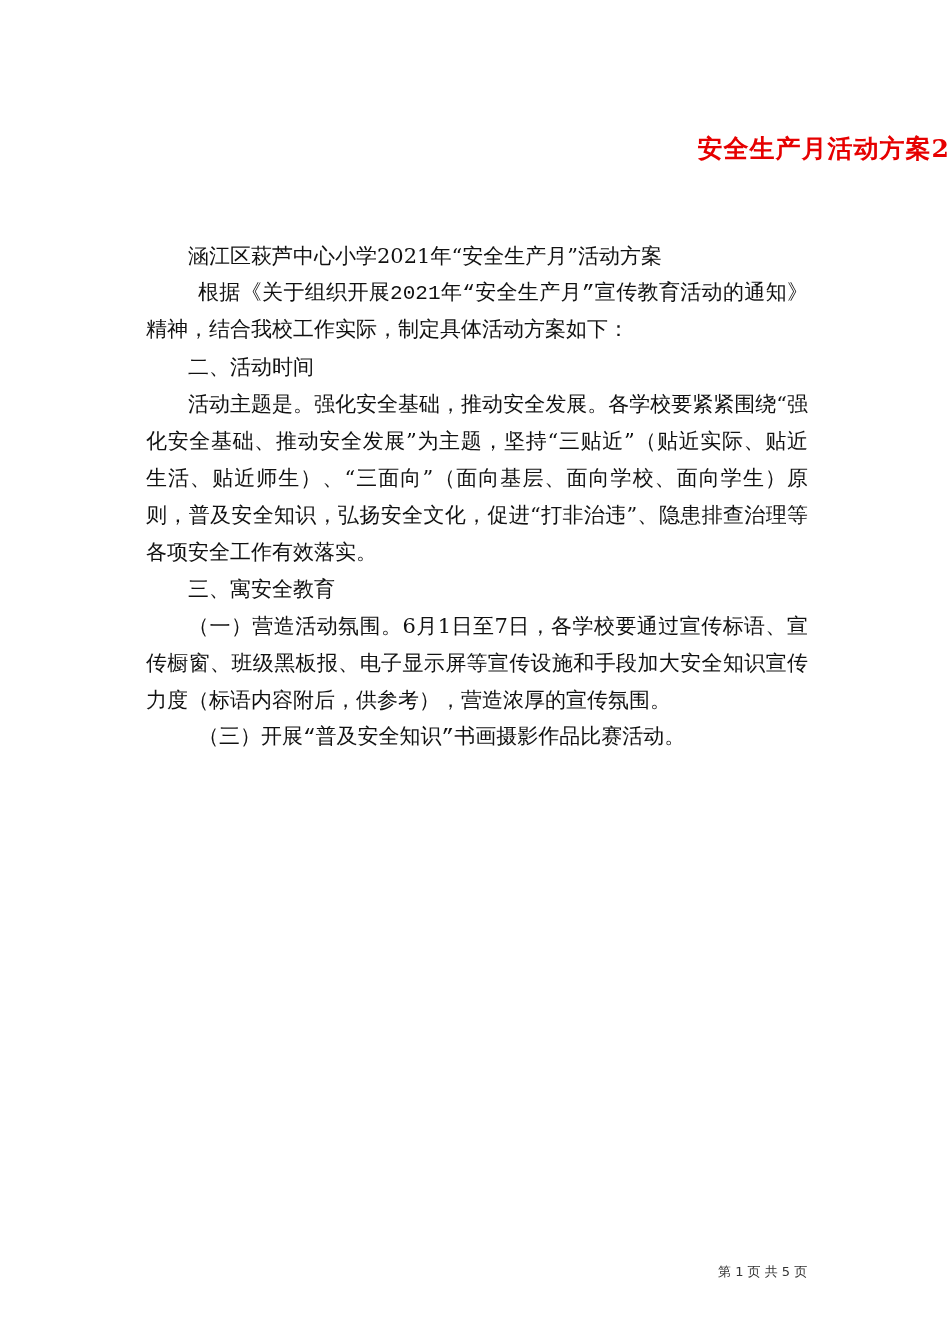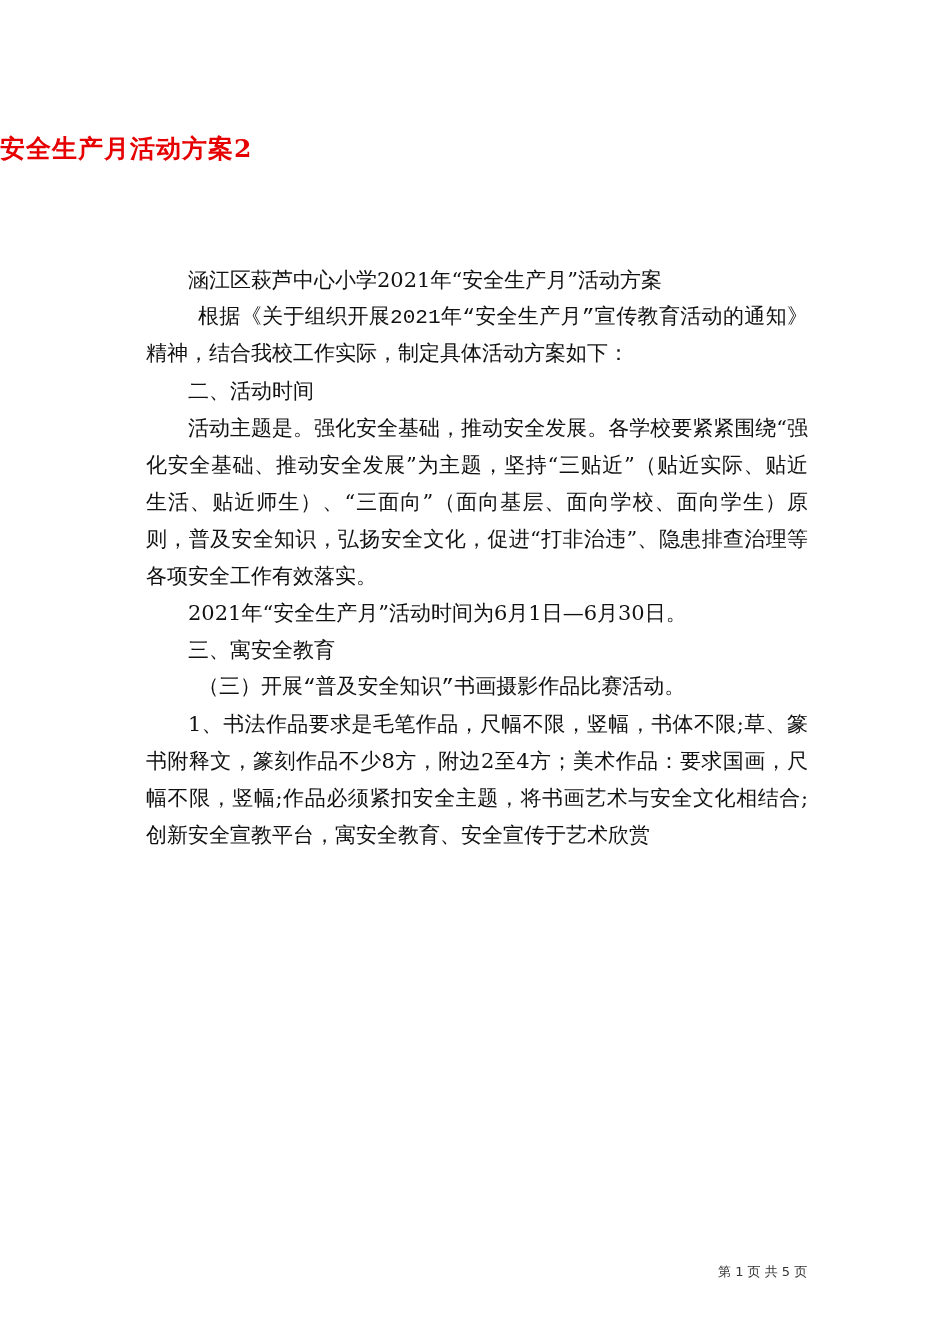--- a/index.html
+++ b/index.html
@@ -1,36 +1,35 @@
 <!DOCTYPE html>
 <html><head>
   <meta charset="utf-8">
   <style>
     html, body { margin: 0; padding: 0; background: #ffffff; }
     body { width: 950px; height: 1344px; position: relative; overflow: hidden;
       font-family: "DejaVu Serif", "Liberation Serif", serif; color: #111; }
-    .title { position: absolute; top: 132px; left: 0; width: 950px; text-align: left;
+    .title { position: absolute; top: 132px; left: 0; width: 950px; text-align: right;
       color: #e60000; font-size: 25px; font-weight: bold; letter-spacing: 1px; }
     .body { position: absolute; top: 238px; left: 146px; width: 662px; font-size: 21px;
-      line-height: 37px; margin-top: 24px; }
+      line-height: 37px; }
     .p { margin: 0; text-align: justify; text-align-last: left; }
     .indent { text-indent: 42px; }
     .indent-s { text-indent: 52px; font-family: Liberation Mono, monospace; }
     .footer { position: absolute; top: 1245px; left: 718px; font-size: 13px; color: #333;
       font-family: "DejaVu Sans", "Liberation Sans", sans-serif; margin-top: 18px; }
   </style>
 </head>
 <body>
 
 <div class="title">安全生产月活动方案2</div>
 
 <div class="body">
   <p class="p indent">涵江区萩芦中心小学2021年“安全生产月”活动方案</p>
   <p class="p indent-s">根据《关于组织开展2021年“安全生产月”宣传教育活动的通知》精神，结合我校工作实际，制定具体活动方案如下：</p>
   <p class="p indent">二、活动时间</p>
   <p class="p indent">活动主题是。强化安全基础，推动安全发展。各学校要紧紧围绕“强化安全基础、推动安全发展”为主题，坚持“三贴近”（贴近实际、贴近生活、贴近师生）、“三面向”（面向基层、面向学校、面向学生）原则，普及安全知识，弘扬安全文化，促进“打非治违”、隐患排查治理等各项安全工作有效落实。</p>
-  <p class="p indent">2021年“安全生产月”活动时间为6月1日—6月30日。</p>
   <p class="p indent">三、寓安全教育</p>
+  <p class="p indent">（一）营造活动氛围。6月1日至7日，各学校要通过宣传标语、宣传橱窗、班级黑板报、电子显示屏等宣传设施和手段加大安全知识宣传力度（标语内容附后，供参考），营造浓厚的宣传氛围。</p>
   <p class="p indent-s">（三）开展“普及安全知识”书画摄影作品比赛活动。</p>
-  <p class="p indent">1、书法作品要求是毛笔作品，尺幅不限，竖幅，书体不限;草、篆书附释文，篆刻作品不少8方，附边2至4方；美术作品：要求国画，尺幅不限，竖幅;作品必须紧扣安全主题，将书画艺术与安全文化相结合;创新安全宣教平台，寓安全教育、安全宣传于艺术欣赏</p>
 </div>
 
 <div class="footer">第 1 页 共 5 页</div>
 
 </body></html>

